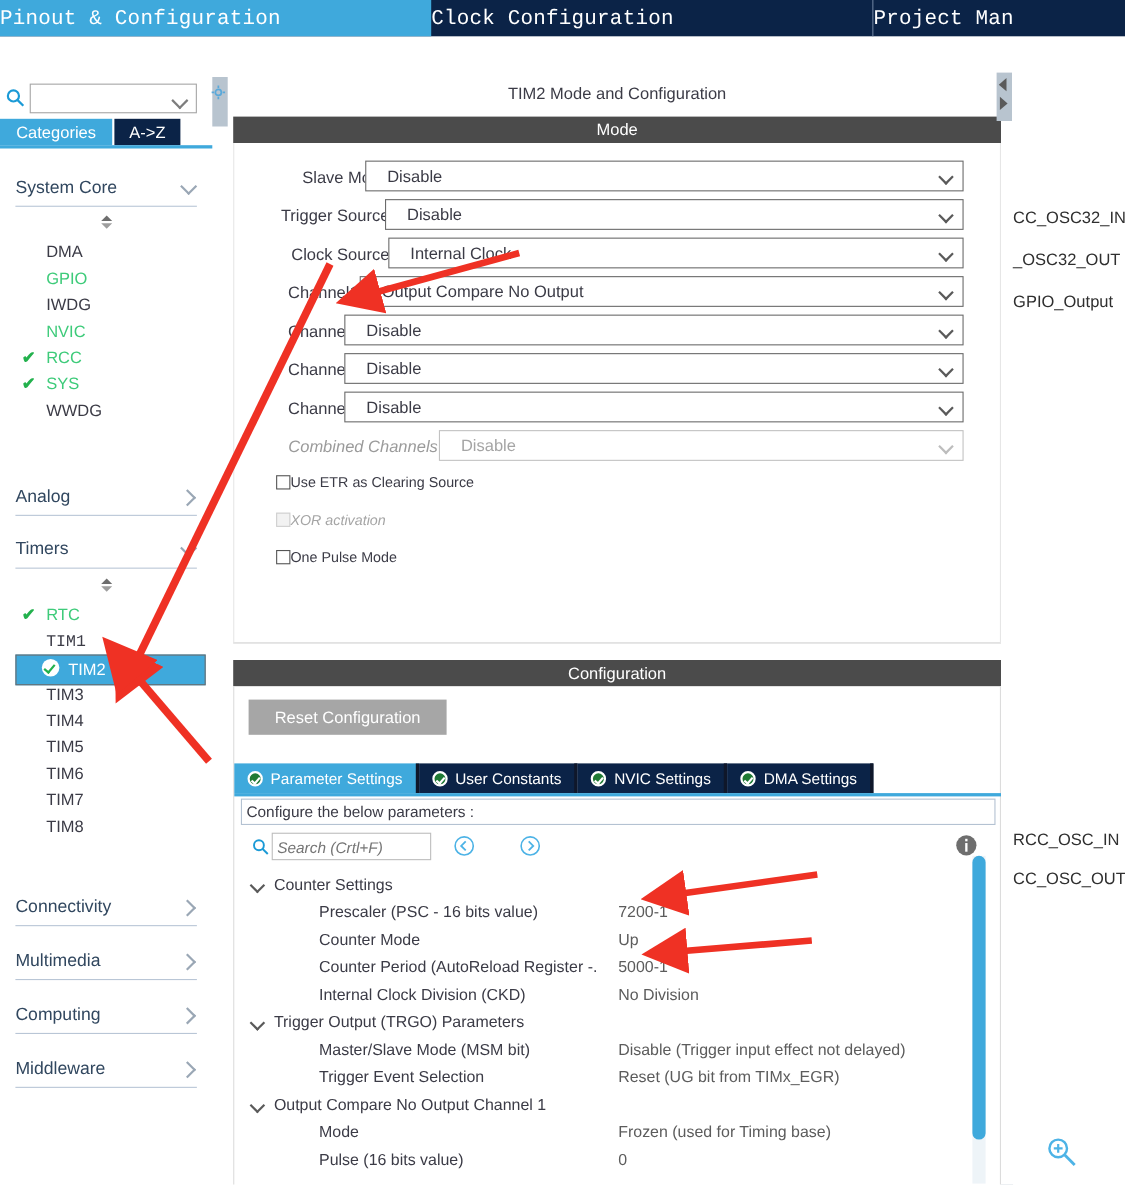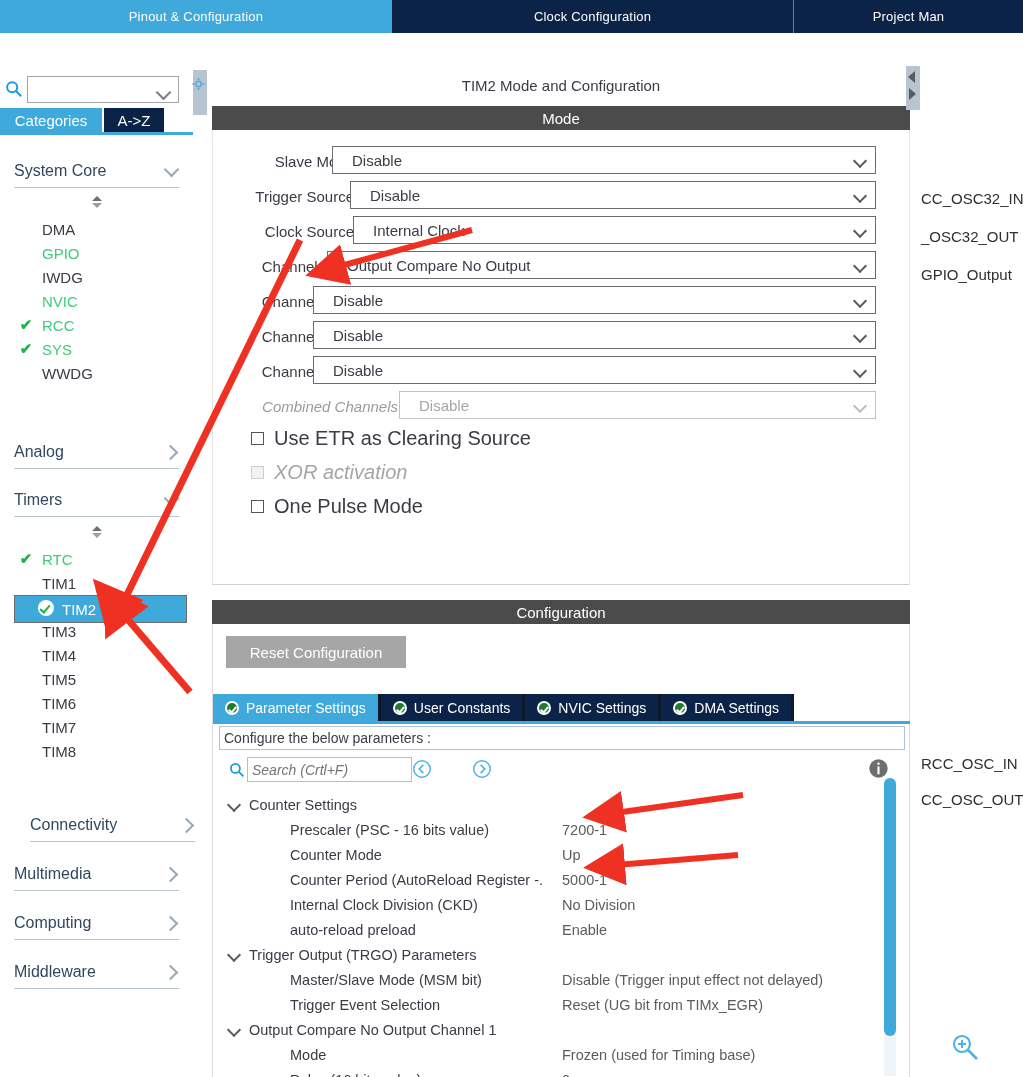--- a/index.html
+++ b/index.html
@@ -8,22 +8,22 @@
     width: 1023px; height: 1077px;
     overflow: hidden;
     background: #ffffff;
     font-family: "Liberation Sans", sans-serif;
     color: #3b3b46;
   }
   #app { position: relative; width: 1023px; height: 1077px; }
 
   
   .topbar { position:absolute; left:0; top:0; width:1023px; height:33px; background:#0b2347; display:flex; }
-  .toptab { height:33px; display:flex; align-items:center; justify-content:center;
-            color:#ffffff; font-size:13px; letter-spacing:.2px; }
+  .toptab { height:33px; display:flex; align-items:center; justify-content:flex-start;
+            color:#ffffff; font-size:19px; letter-spacing:.2px;font-family:Liberation Mono, monospace; }
   .toptab.active { background:#3fa9dc; }
   .tab-pinout { width:392px; }
   .tab-clock  { width:402px; border-right:1px solid #6a7e9c; }
   .tab-project{ width:229px; }
 
   .subbar { position:absolute; left:0; top:33px; width:1023px; height:37px; background:#3fa9dc; }
   .subitem { position:absolute; top:0; height:37px; display:flex; align-items:center; gap:8px;
              color:#ffffff; font-size:17px; }
   .sub-sp { left:452px; }
   .sub-pn { left:772px; }
@@ -89,21 +89,21 @@
   .mlabel { font-size:15px; color:#3b3b46; white-space:nowrap; text-align:right; }
   .mlabel.dis { color:#9b9b9b; font-style:italic; }
   .sel { position:absolute; height:28px; border:1px solid #6b6b6b; background:#ffffff;
          display:flex; align-items:center; padding-left:19px; font-size:15px; color:#3b3b46; }
   .sel.dis { border-color:#c2c2c2; color:#a5a5a5; }
   .sel .arr { position:absolute; right:9px; top:9px; width:11px; height:11px; color:#5a5a5a; }
   .sel.dis .arr { color:#bdbdbd; }
   .dchev::after{ content:""; position:absolute; left:0; top:0; width:8px; height:8px;
       border-right:2px solid currentColor; border-bottom:2px solid currentColor; transform:rotate(45deg); }
 
-  .cbrow { position:absolute; height:24px; display:flex; align-items:center; gap:10px; font-size:20px; }
+  .cbrow { position:absolute; height:24px; display:flex; align-items:center; font-size:13px; }
   .cbox { width:13px; height:13px; border:1.5px solid #555; background:#fff; }
   .cbrow.dis .cbox { border-color:#cfcfcf; background:#f2f2f2; }
   .cbrow.dis { color:#a5a5a5; font-style:italic; }
 
   
   .cfg-band { position:absolute; left:0; top:530px; width:698px; }
   .cfg-body { position:absolute; left:0; top:554px; width:698px; height:453px; background:#ffffff;
               border-left:1px solid #dcdcdc; border-right:1px solid #dcdcdc; }
   .reset-btn { position:absolute; left:13px; top:12px; width:180px; height:32px; background:#a6a6a6;
                color:#ffffff; font-size:15px; display:flex; align-items:center; justify-content:center;
@@ -115,21 +115,21 @@
   .tck { width:14px; height:14px; border-radius:50%; background:#1f7a34; position:relative;
          border:2px solid #ffffff; }
   .tck::after{ content:""; position:absolute; left:3px; top:2px; width:3px; height:6px;
          border-right:2px solid #ffffff; border-bottom:2px solid #ffffff; transform:rotate(40deg); }
   .cfgtab-underline { position:absolute; left:0; top:97px; width:698px; height:3px; background:#3fa9dc; }
 
   .cfg-note { position:absolute; left:6px; top:102px; width:686px; height:24px; border:1px solid #b4c2d2;
               display:flex; align-items:center; padding-left:4px; font-size:14px; color:#3b3b46; }
   .cfg-search { position:absolute; left:10px; top:132px; width:686px; height:30px; }
   .cfg-search .mg { position:absolute; left:6px; top:6px; width:16px; height:16px; color:#1b9ad6; }
-  .cfg-search input { position:absolute; left:24px; top:1px; width:165px; height:25px;
+  .cfg-search input { position:absolute; left:24px; top:1px; width:145px; height:25px;
                       border:1px solid #bdbdbd; background:#fff; font-size:14px; font-style:italic;
                       color:#9a9a9a; padding-left:4px; font-family:"Liberation Sans",sans-serif; }
   .navbtn { position:absolute; top:2px; width:22px; height:22px; color:#4db3e6; }
   .nav-prev { left:188px; } .nav-next { left:248px; }
   .info-ic { position:absolute; right:20px; top:2px; width:21px; height:21px; }
 
   .tree { position:absolute; left:6px; top:168px; width:676px; height:290px; overflow:hidden; font-size:14.5px; }
   .trow { position:relative; height:25px; display:flex; align-items:center; }
   .tgroup .tlabel { color:#3b3b46; }
   .tarrow { position:absolute; left:10px; top:8px; width:11px; height:11px; color:#5a5a5a; }
@@ -240,21 +240,21 @@
       <span class="gchev right"></span>
     </div>
     <div class="spinner" style="left:89px; top:455px;">
       <i class="sp-up"></i>
         <i class="sp-dn"></i>
     </div>
     <div class="peri on" style="top:477px;">
       <span class="ck">✔</span>
       <span class="nm">RTC</span>
     </div>
-    <div class="peri" style="top:501px;">
+    <div class="peri" style="top:501px;font-family:Liberation Mono, monospace;">
       <span class="ck"></span>
       <span class="nm">TIM1</span>
     </div>
     <div class="peri sel" style="top:525px;">
       <span class="ck"><i class="badge-ck"></i></span>
       <span class="nm">TIM2</span>
     </div>
     <div class="peri" style="top:549px;">
       <span class="ck"></span>
       <span class="nm">TIM3</span>
@@ -273,21 +273,21 @@
     </div>
     <div class="peri" style="top:645px;">
       <span class="ck"></span>
       <span class="nm">TIM7</span>
     </div>
     <div class="peri" style="top:669px;">
       <span class="ck"></span>
       <span class="nm">TIM8</span>
     </div>
 
-    <div class="grouphdr" style="top:738px;margin-left:16px;">
+    <div class="grouphdr" style="top:738px;">
       <span>Connectivity</span>
       <span class="gchev right"></span>
     </div>
     <div class="grouphdr" style="top:787px;">
       <span>Multimedia</span>
       <span class="gchev right"></span>
     </div>
     <div class="grouphdr" style="top:836px;">
       <span>Computing</span>
       <span class="gchev right"></span>
@@ -465,24 +465,20 @@
           <span class="tval">Up</span>
         </div>
         <div class="trow tleaf">
           <span class="tlabel">Counter Period (AutoReload Register -.</span>
           <span class="tval">5000-1</span>
         </div>
         <div class="trow tleaf">
           <span class="tlabel">Internal Clock Division (CKD)</span>
           <span class="tval">No Division</span>
         </div>
-        <div class="trow tleaf">
-          <span class="tlabel">auto-reload preload</span>
-          <span class="tval">Enable</span>
-        </div>
         <div class="trow tgroup">
           <span class="tarrow dchev"></span>
           <span class="tlabel">Trigger Output (TRGO) Parameters</span>
         </div>
         <div class="trow tleaf">
           <span class="tlabel">Master/Slave Mode (MSM bit)</span>
           <span class="tval">Disable (Trigger input effect not delayed)</span>
         </div>
         <div class="trow tleaf">
           <span class="tlabel">Trigger Event Selection</span>

